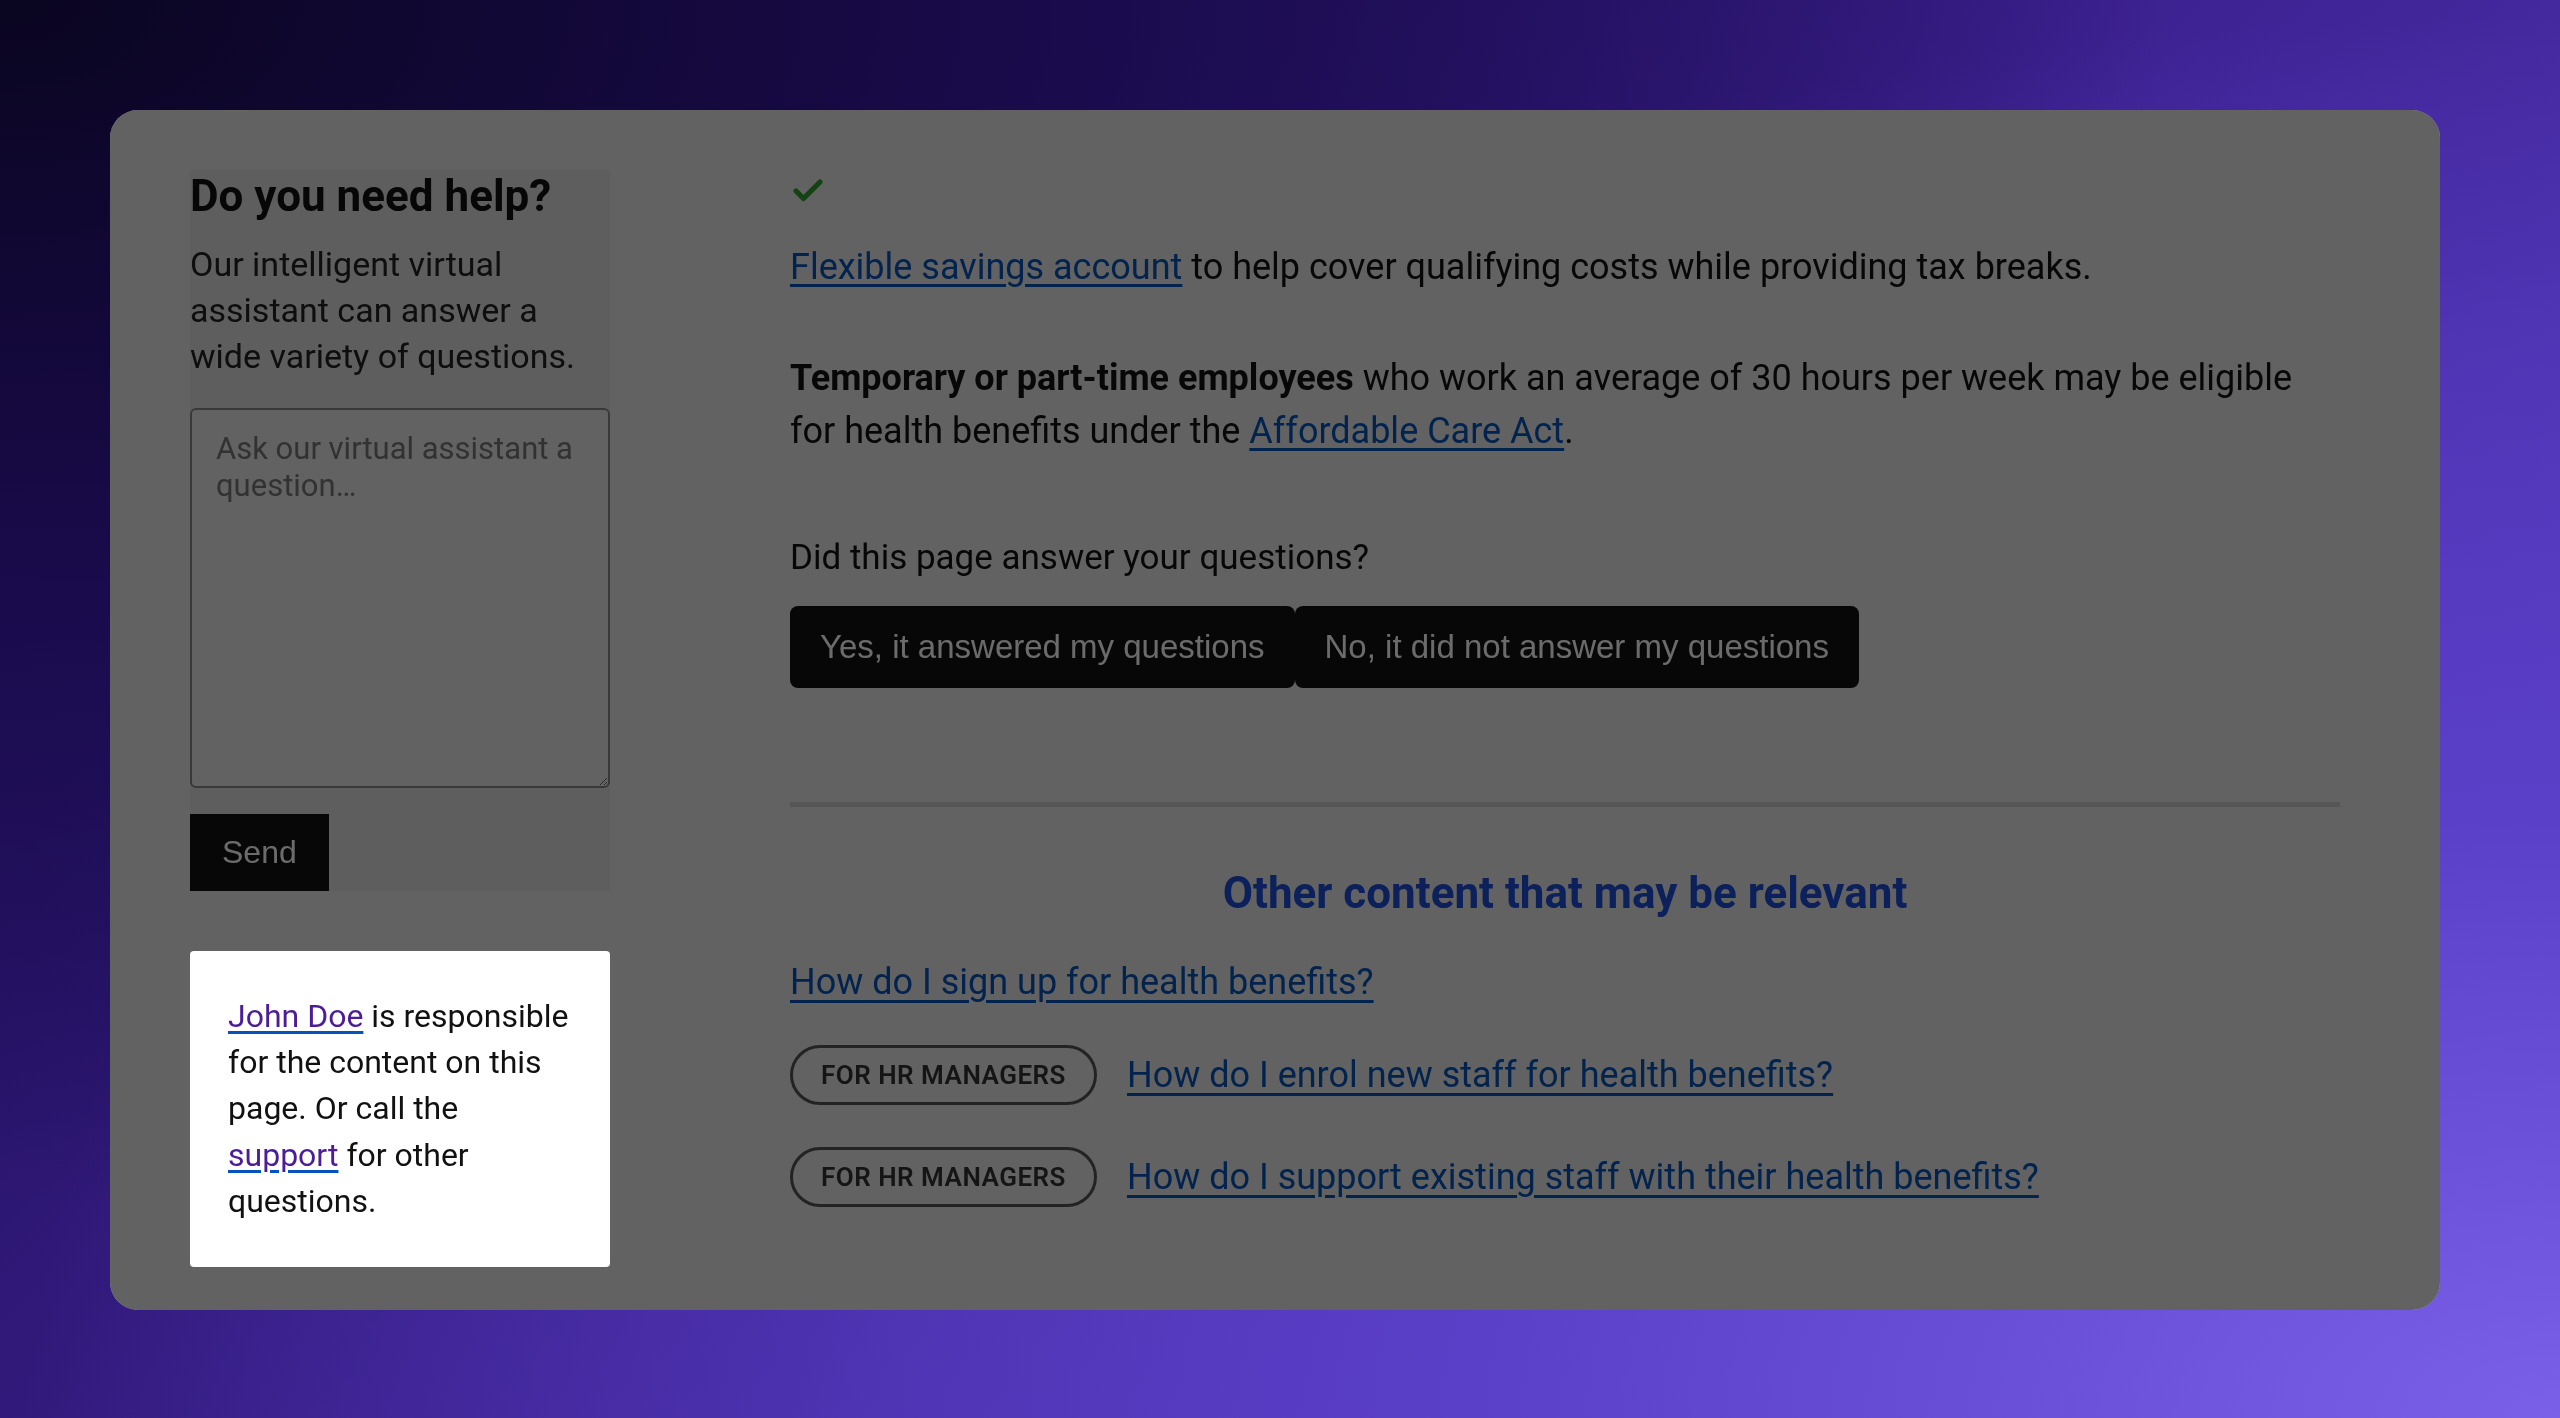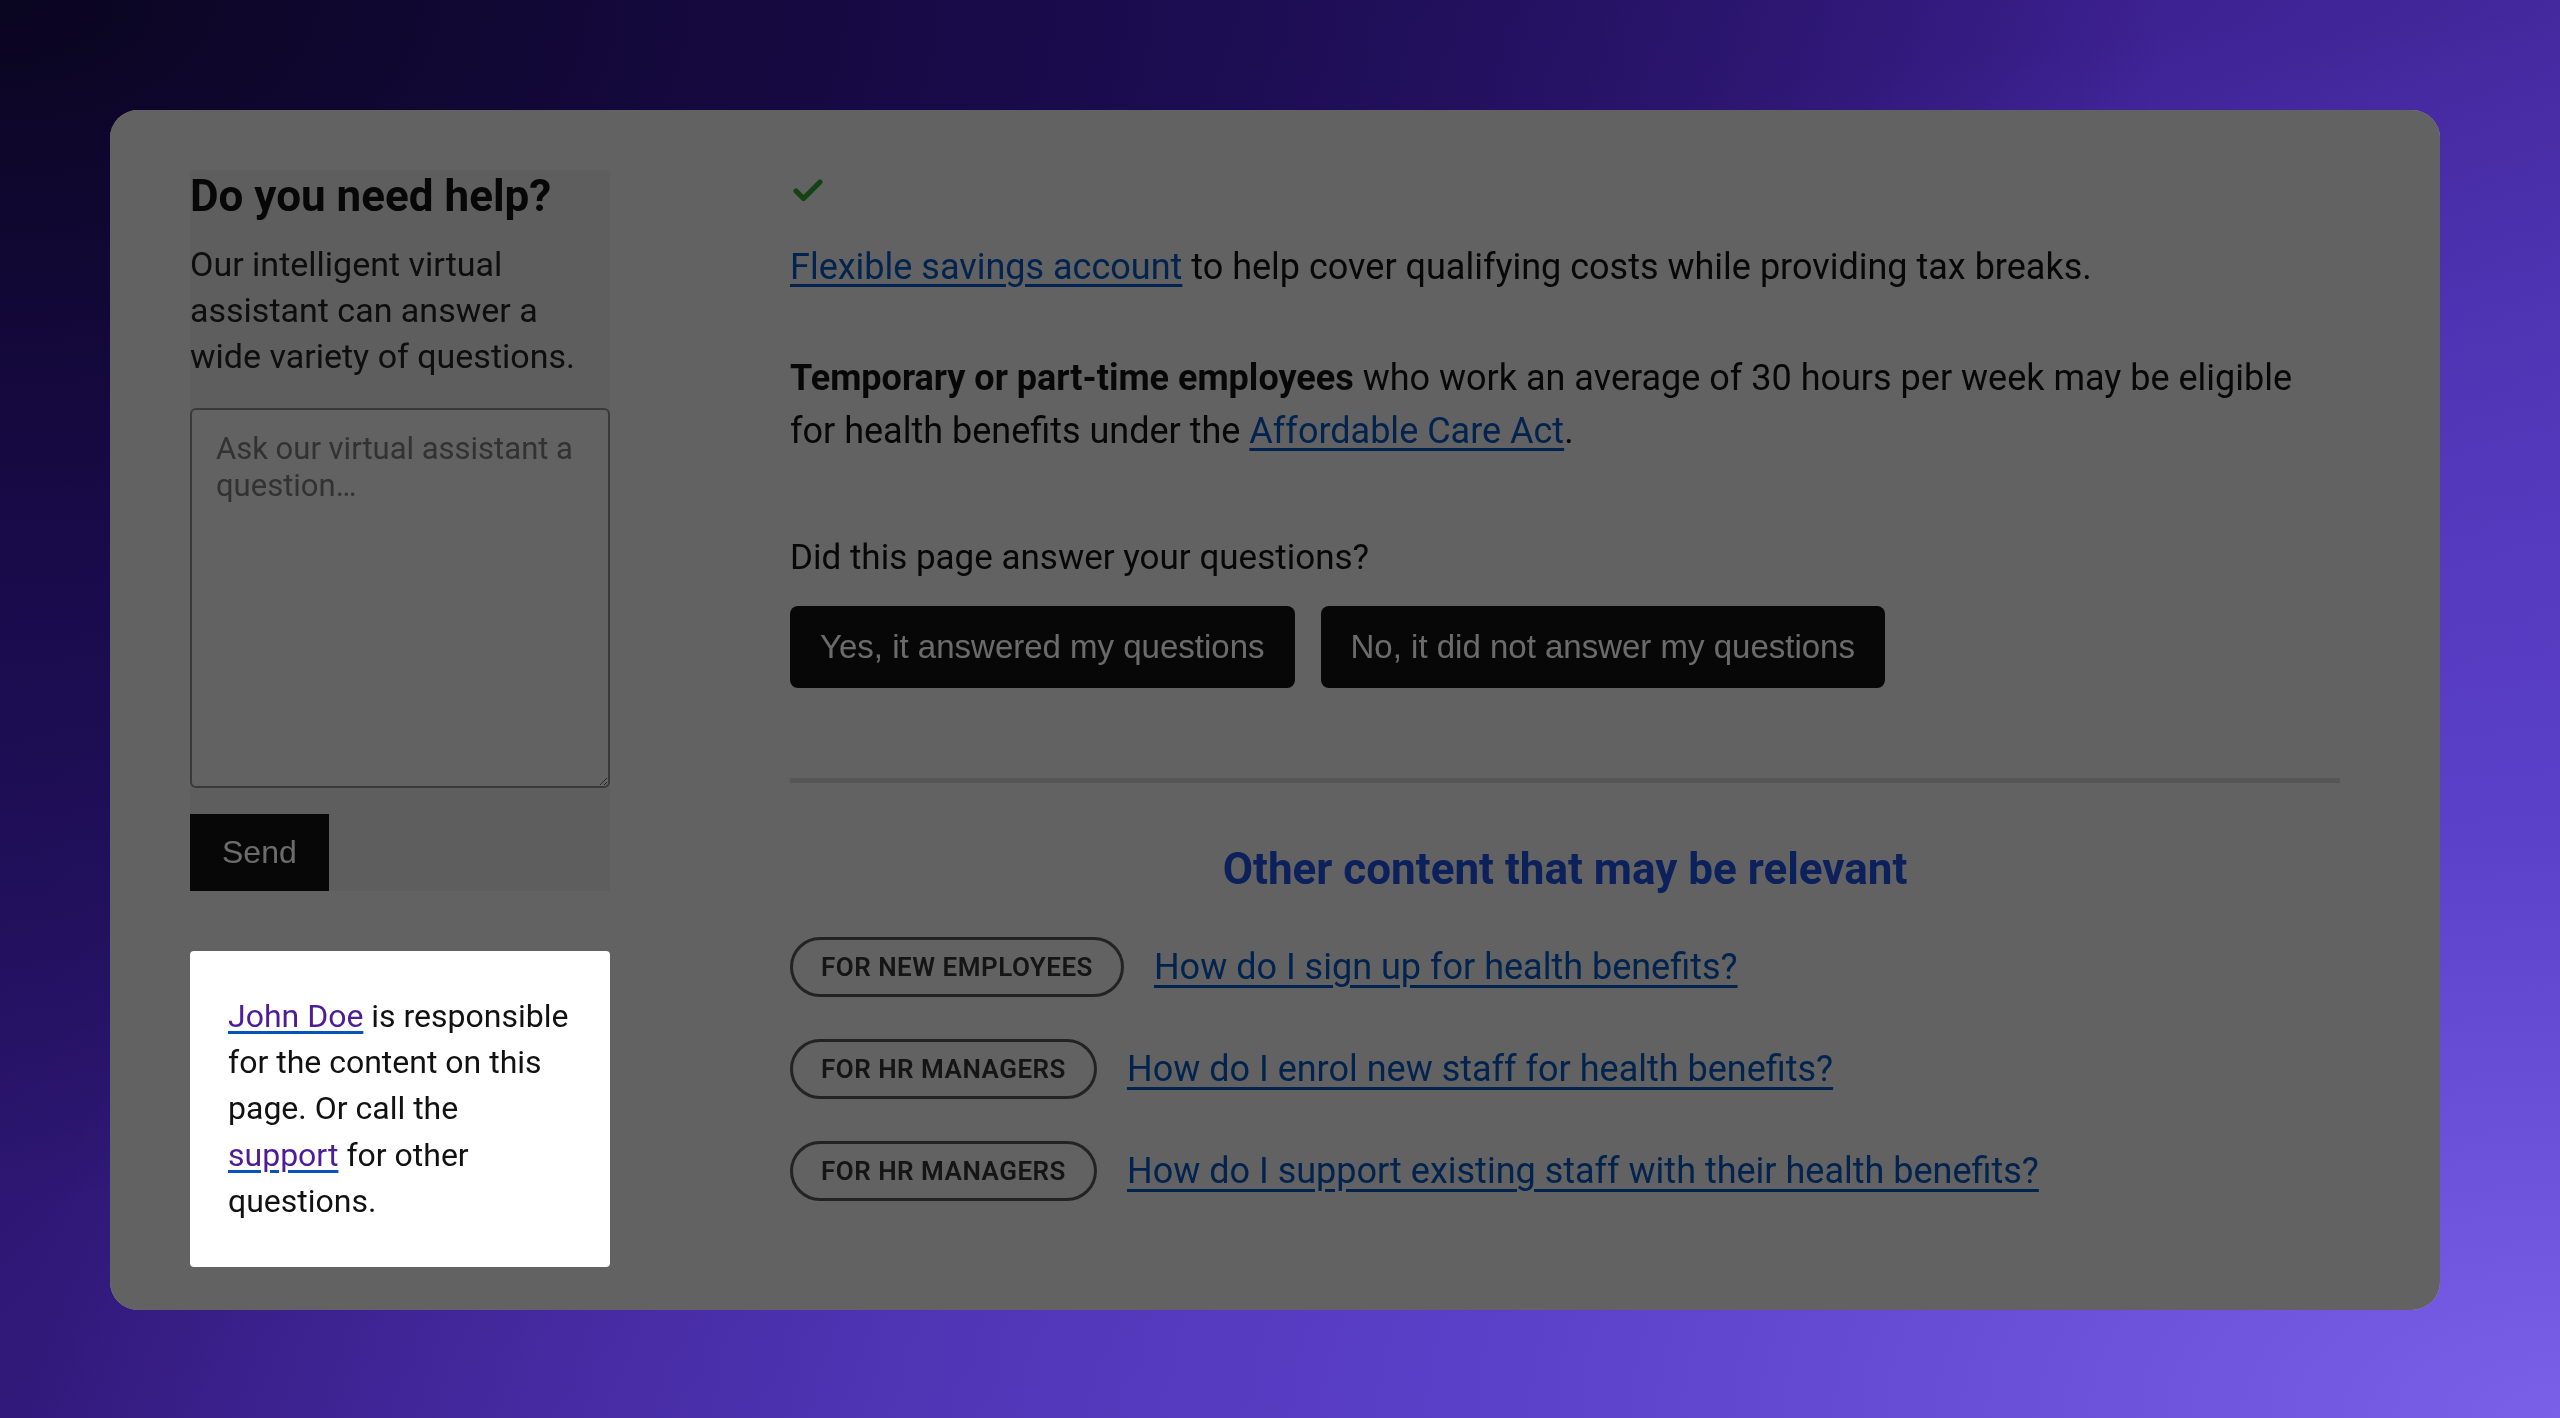--- a/index.html
+++ b/index.html
@@ -128,21 +128,21 @@
   margin-bottom: 80px;
 }
 .para b { font-weight: 700; }
 .para a { color: #0654ba; text-decoration: underline; text-underline-offset: 5px; }
 .feedback-q {
   font-size: 35px;
   color: #111;
   margin-bottom: 28px;
   margin-top: 32px;
 }
-.feedback-btns { display: flex; gap: 26px; margin-bottom: 90px; }
+.feedback-btns { display: flex; margin-bottom: 114px; }
 .fb-btn {
   background: #111;
   color: #fff;
   border: none;
   font-size: 33px;
   padding: 22px 30px;
   border-radius: 8px;
   cursor: pointer;
 }
 .divider {
@@ -222,21 +222,20 @@
       <div class="feedback-btns">
         <button class="fb-btn">Yes, it answered my questions</button>
         <button class="fb-btn">No, it did not answer my questions</button>
       </div>
 
       <div class="divider"></div>
 
       <h2 class="related-title">Other content that may be relevant</h2>
 
       <div class="related-row">
-        <span class="pill">FOR NEW EMPLOYEES</span>
         <a href="#" class="related-link">How do I sign up for health benefits?</a>
       </div>
       <div class="related-row">
         <span class="pill">FOR HR MANAGERS</span>
         <a href="#" class="related-link">How do I enrol new staff for health benefits?</a>
       </div>
       <div class="related-row">
         <span class="pill">FOR HR MANAGERS</span>
         <a href="#" class="related-link">How do I support existing staff with their health benefits?</a>
       </div>

